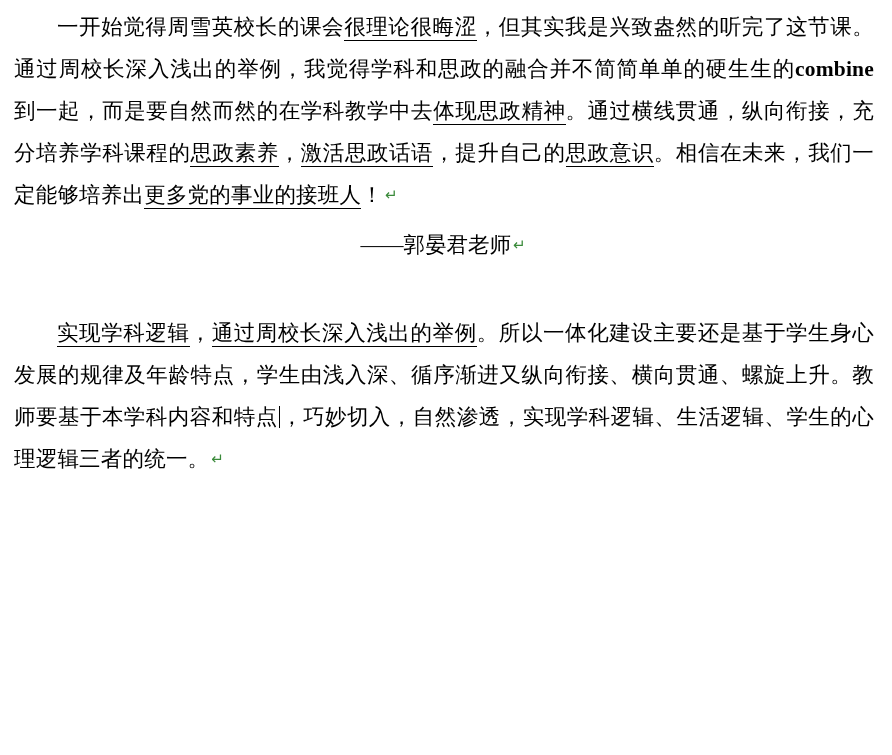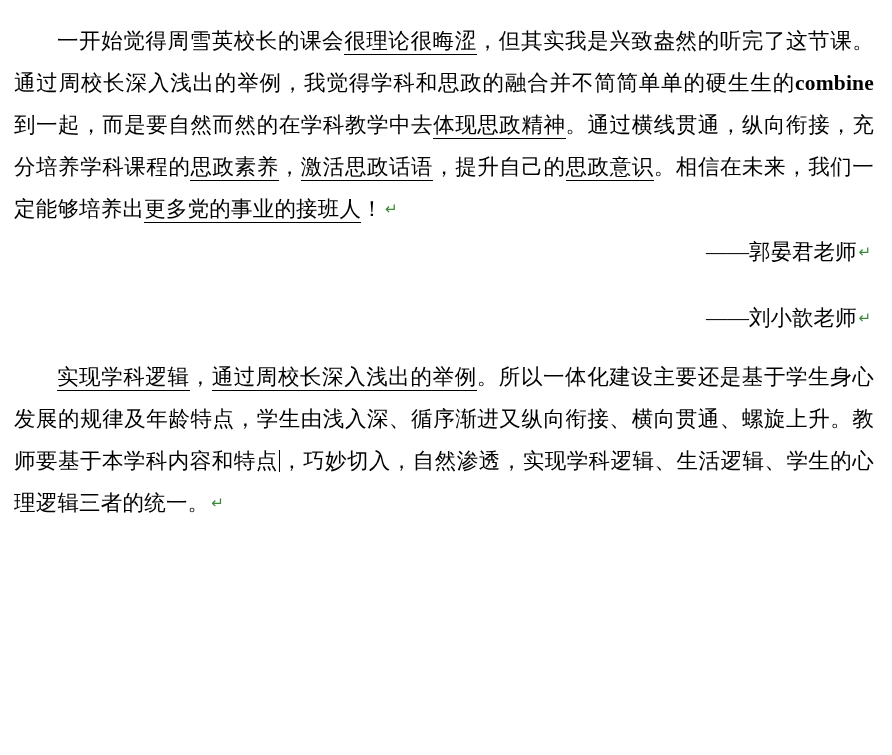--- a/index.html
+++ b/index.html
@@ -12,38 +12,38 @@
     height: 755px;
     font-family: "Liberation Serif", "DejaVu Serif", serif;
     color: #000000;
     overflow: hidden;
   }
   .page {
     position: relative;
     width: 892px;
     height: 755px;
     box-sizing: border-box;
-    padding: 20px 18px 0 14px;
+    padding: 6px 18px 0 14px;
   }
   .para {
     margin: 0 0 0 0;
     font-size: 21.5px;
     line-height: 42px;
     text-align: justify;
     text-justify: inter-ideograph;
     letter-spacing: 0.2px;
   }
   .para.indent {
     text-indent: 2em;
   }
   .attrib {
-    margin: 1px;
+    margin: 8px;
     font-size: 21.5px;
     line-height: 42px;
-    text-align: right;
+    text-align: center;
     padding-right: 2px;
   }
   .gap {
     height: 16px;
   }
   .gap-sm {
     height: 6px;
   }
   .u {
     border-bottom: 1.5px solid #000;
@@ -80,23 +80,20 @@
 
   <p class="attrib">
     <span>——郭晏君老师</span><span class="pilcrow">↵</span>
   </p>
 
   <div class="gap"></div>
 
 
   <div class="gap-sm"></div>
 
-  <p class="attrib">
-    <span>——刘小歆老师</span><span class="pilcrow">↵</span>
-  </p>
 
   <div class="gap"></div>
 
   <p class="para indent">
     <span class="u">实现学科逻辑</span><span>，</span><span class="u">通过周校长深入浅出的举例</span><span>。所以一体化建设主要还是基于学生身心发展的规律及年龄特点，学生由浅入深、循序渐进又纵向衔接、横向贯通、螺旋上升。教师要基于本学科内容和特点</span><span class="caret"></span><span>，巧妙切入，自然渗透，实现学科逻辑、生活逻辑、学生的心理逻辑三者的统一。</span><span class="pilcrow">↵</span>
   </p>
 
   <div class="gap"></div>
 
 

